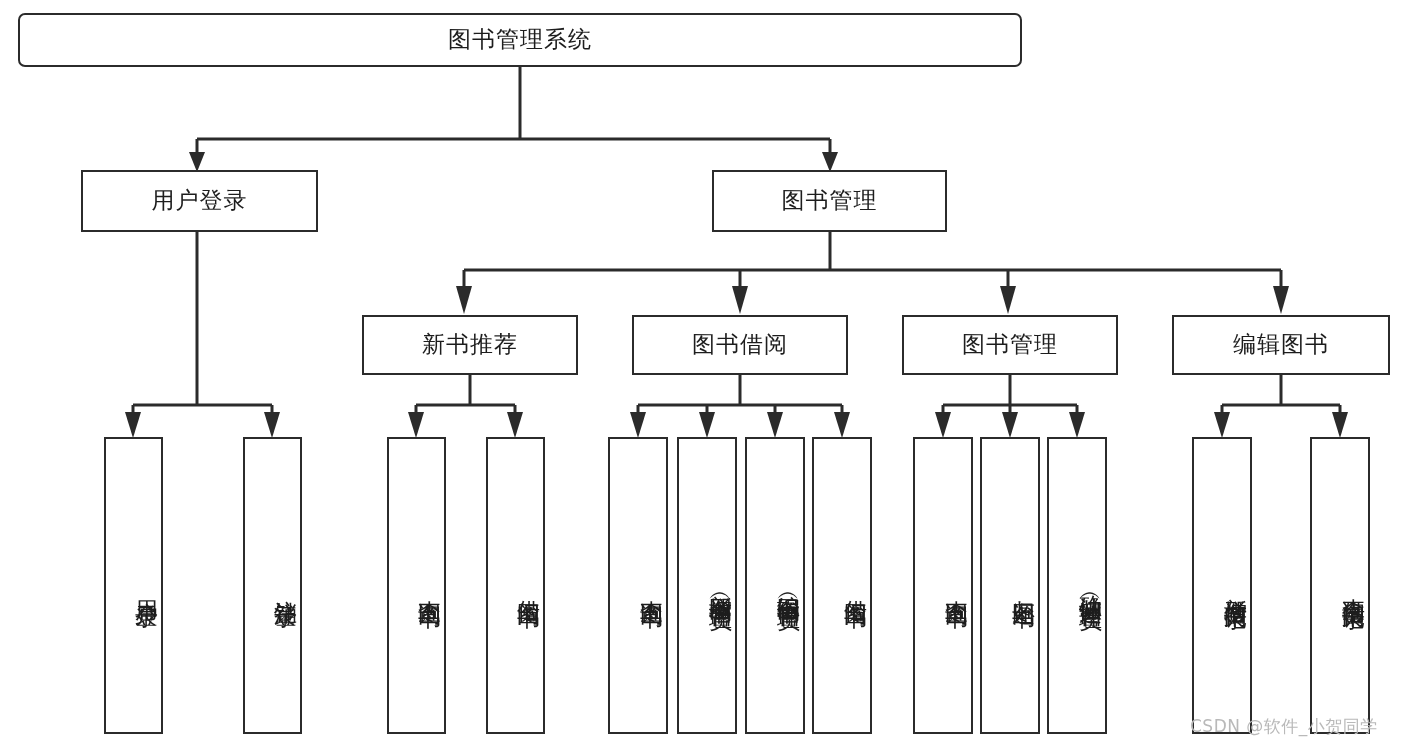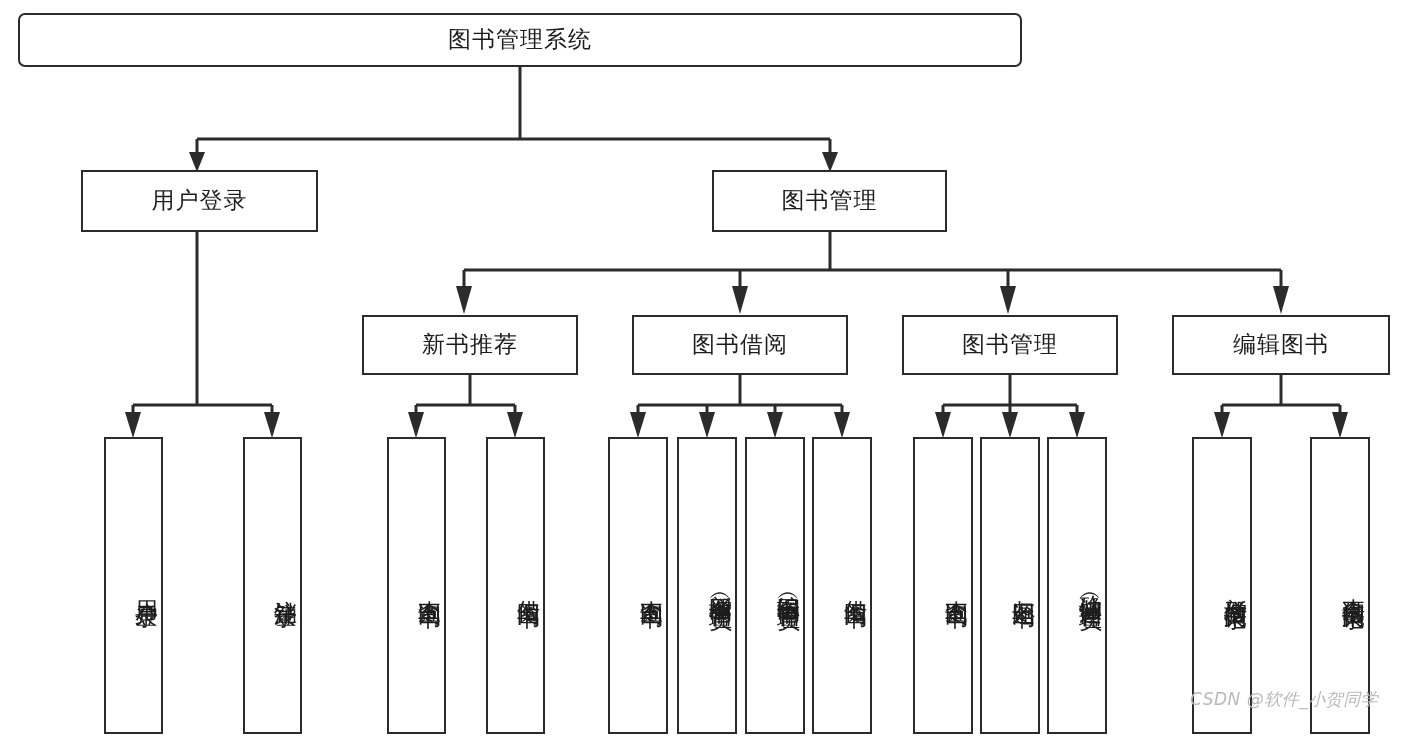--- a/index.html
+++ b/index.html
@@ -209,15 +209,15 @@
     <span class="vlabel">确认归还（管理员）</span>
   </div>
 
   <div class="node vert" style="left:1192px; top:437px; width:60px; height:297px;">
     <span class="vlabel">新增借阅记录</span>
   </div>
   <div class="node vert" style="left:1310px; top:437px; width:60px; height:297px;">
     <span class="vlabel">查询借阅记录</span>
   </div>
 
-  <div class="watermark" style="left:1190px; top:688px;font-style:italic;">CSDN @软件_小贺同学</div>
+  <div class="watermark" style="left:1190px; top:715px;">CSDN @软件_小贺同学</div>
 
 </div>
 
 </body></html>

